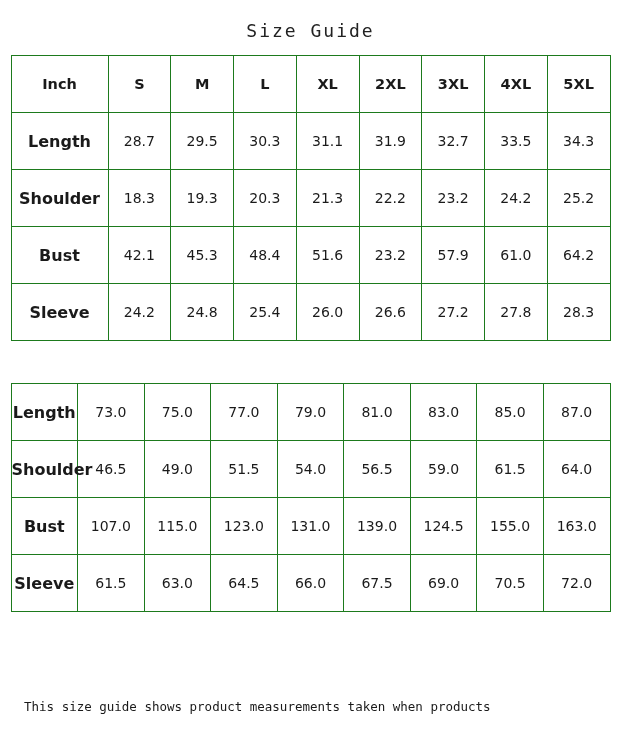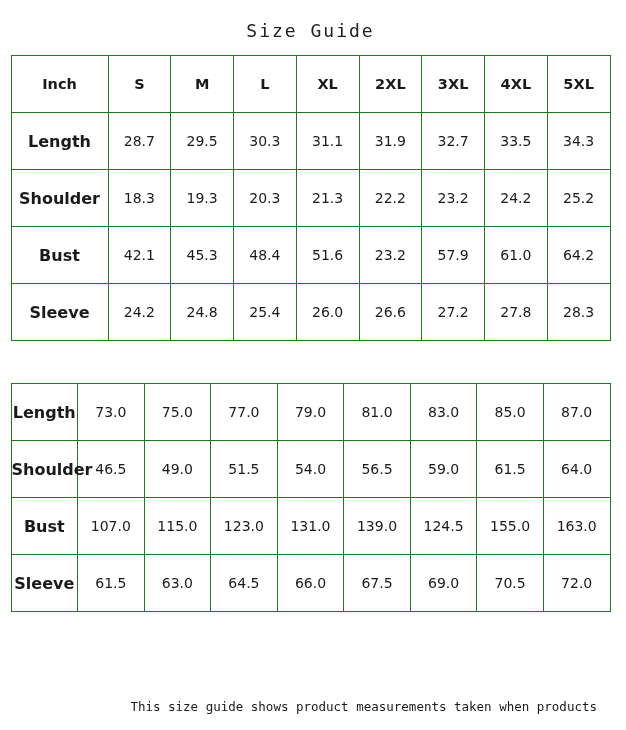--- a/index.html
+++ b/index.html
@@ -61,21 +61,21 @@
     margin-top: 40px;
   }
   .spacer {
     height: 42px;
   }
   .footnote {
     position: absolute;
     left: 0;
     right: 0;
     bottom: 14px;
-    text-align: right;
+    text-align: left;
     font-family: "DejaVu Sans Mono", monospace;
     font-size: 12.5px;
     line-height: 19px;
     color: #1a1a1a;
     padding: 0 24px;
     box-sizing: border-box;
   }
 </style>
 </head>
 <body>

